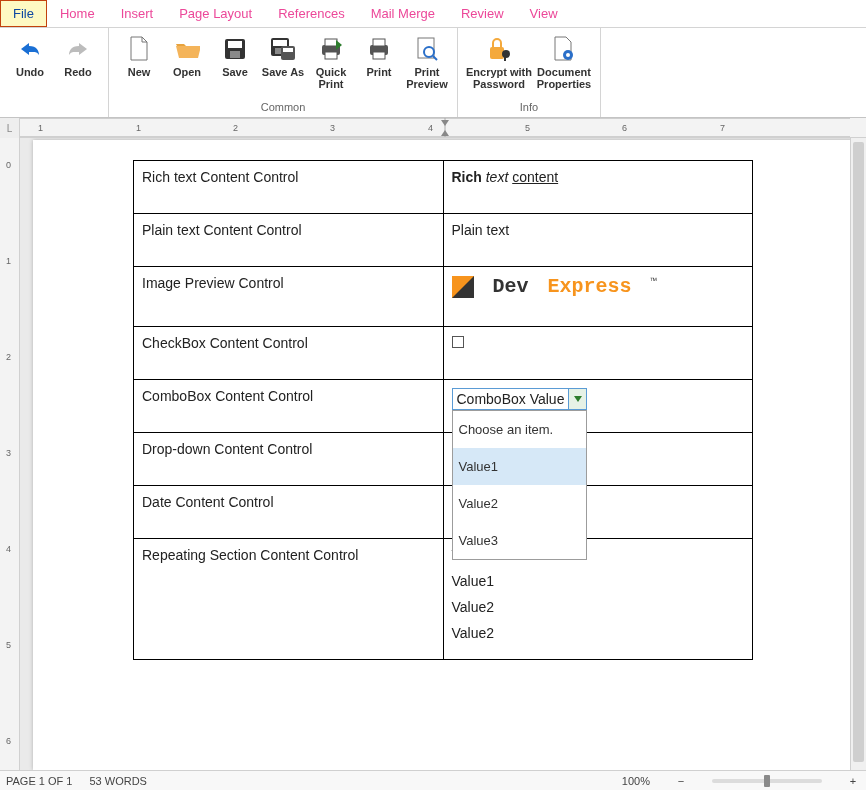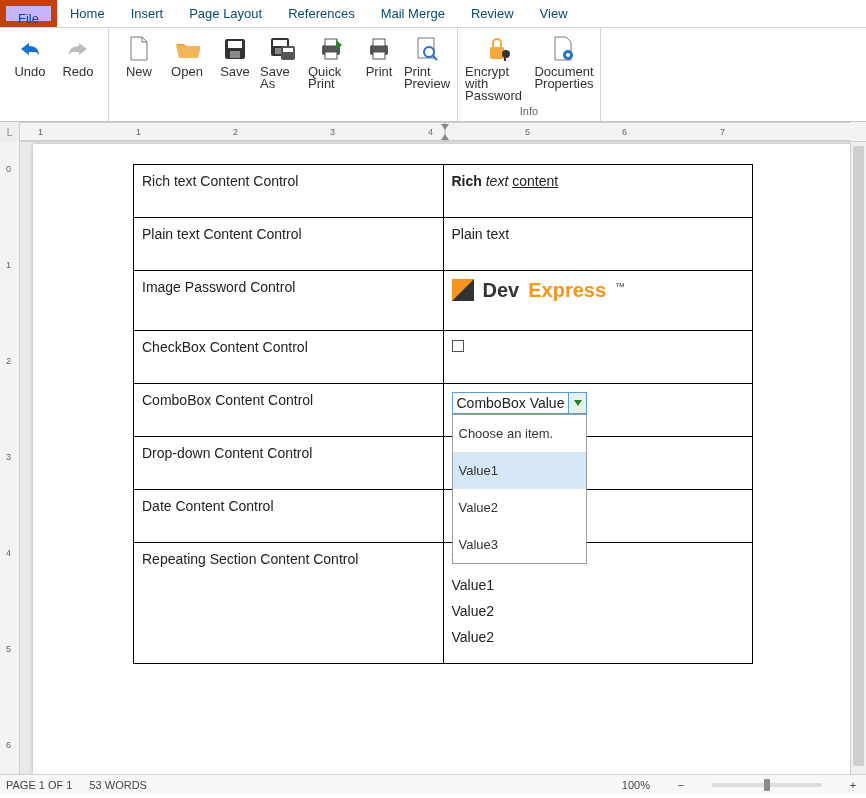--- a/index.html
+++ b/index.html
@@ -1,29 +1,29 @@
 <!DOCTYPE html>
 <html><head>
 <meta charset="utf-8">
 <style>
   * { box-sizing: border-box; margin: 0; padding: 0; }
   html, body { width: 866px; height: 798px; overflow: hidden; font-family: "Segoe UI", Arial, sans-serif; font-size: 13px; background: #fff; }
 
   
   .menu-bar { display: flex; height: 28px; border-bottom: 1px solid #d4d4d4; background: #fff; }
-  .menu-item { padding: 5px 12px 4px; color: #0c4a6e; cursor: pointer; border: 1px solid transparent; }
-  .menu-item.active { border: 6px solid #c2410c; background: #c4b5fd; color: #0d47a1; }
+  .menu-item { padding: 5px 12px 4px; color: #ec4899; cursor: pointer; border: 1px solid transparent; }
+  .menu-item.active { border: 1px solid #c2410c; background: #fef9c3; color: #0d47a1; }
 
   
   .toolbar { display: flex; border-bottom: 1px solid #c4c4c4; background: #fff; }
   .group { border-right: 1px solid #d4d4d4; padding: 4px 6px 2px; text-align: center; }
   .group-row { display: flex; align-items: flex-start; justify-content: center; }
   .btn { display: flex; flex-direction: column; align-items: center; justify-content: flex-start; width: 48px; min-height: 68px; padding: 2px 1px; cursor: pointer; }
   .btn .icon { height: 30px; display: flex; align-items: center; justify-content: center; }
-  .btn .label { font-size: 13px; color: #333; line-height: 12px; margin-top: 2px; text-align: left; }
+  .btn .label { font-size: 11px; color: #333; line-height: 12px; margin-top: 2px; text-align: center; font-weight: bold; }
   .btn.wide { width: 60px; }
   .btn.xwide { width: 70px; }
   .group-label { font-size: 11px; color: #666; padding: 1px 0 2px; }
 
   
   .h-ruler-wrap { display: flex; height: 20px; background: #f3f3f3; border-bottom: 1px solid #d0d0d0; }
   .corner { width: 20px; height: 20px; background: #eee; border-right: 1px solid #d0d0d0; display:flex;align-items:center;justify-content:center;color:#888;font-size:10px;}
   .h-ruler { flex: 1; position: relative; overflow: hidden; }
 
   .workspace { display: flex; height: 632px; }
@@ -35,21 +35,21 @@
   .page { width: 820px; background: #fff; box-shadow: 0 0 4px rgba(0,0,0,.25); margin-top: 2px; padding: 20px 100px 20px 100px; position: relative; }
 
   table.doc { width: 100%; border-collapse: collapse; table-layout: fixed; }
   table.doc td { border: 1px solid #000; vertical-align: top; padding: 8px 8px 28px 8px; font-size: 14px; color: #222; }
   table.doc td.v2 { position: relative; }
 
   .rich b { font-weight: 700; }
   .rich i { font-style: italic; }
   .rich u { text-decoration: underline; }
 
-  .logo { display: flex; align-items: flex-start; gap: 9px; }
+  .logo { display: flex; align-items: flex-end; gap: 19px; font-family: Liberation Mono, monospace; }
   .logo-mark { width: 22px; height: 22px; background:#333; position:relative; }
   .logo-mark::before { content:""; position:absolute; left:0; top:0; border-left:22px solid #f7941d; border-bottom:22px solid transparent; }
   .logo-text1 { font-size: 20px; font-weight: 700; color: #333; }
   .logo-text2 { font-size: 20px; font-weight: 700; color: #f7941d; }
   .logo-tm { font-size:10px; color: #444; align-self:flex-start; margin-top:2px;}
 
   .checkbox { display:inline-block; width:12px; height:12px; border:1px solid #555; }
 
   .combo-wrap { position: relative; display: inline-block; }
   .combo-field { border:1px solid #5a9bd5; padding:2px 22px 2px 4px; position:relative; display:inline-block; }
@@ -172,20 +172,21 @@
         <span class="icon">
           <svg width="24" height="26" viewBox="0 0 24 26">
               <rect x="3" y="2" width="16" height="20" fill="#fff" stroke="#777"></rect>
               <circle cx="14" cy="16" r="5" fill="none" stroke="#2a6fc9" stroke-width="2"></circle>
               <path d="M18 20l4 4" stroke="#2a6fc9" stroke-width="2"></path>
             </svg>
         </span>
         <span class="label">Print Preview</span>
       </div>
     </div>
+    <div class="group-label">Common</div>
   </div>
 
   <div class="group">
     <div class="group-row">
       <div class="btn xwide">
         <span class="icon">
           <svg width="26" height="26" viewBox="0 0 26 26">
               <rect x="4" y="11" width="14" height="12" rx="2" fill="#f4a93c"></rect>
               <path d="M7 11V7a4 4 0 018 0v4" fill="none" stroke="#f4a93c" stroke-width="2"></path>
               <circle cx="20" cy="18" r="4" fill="#333"></circle>
@@ -263,21 +264,21 @@
           <td>Rich text Content Control</td>
           <td class="v2 rich">
             <b>Rich </b><i>text</i><span> </span><u>content</u>
           </td>
         </tr>
         <tr>
           <td>Plain text Content Control</td>
           <td class="v2">Plain text</td>
         </tr>
         <tr>
-          <td>Image Password Control</td>
+          <td>Image Preview Control</td>
           <td class="v2">
             <span class="logo">
               <span class="logo-mark"></span>
               <span class="logo-text1">Dev</span>
                   <span class="logo-text2">Express</span>
                   <span class="logo-tm">™</span>
             </span>
           </td>
         </tr>
         <tr>

